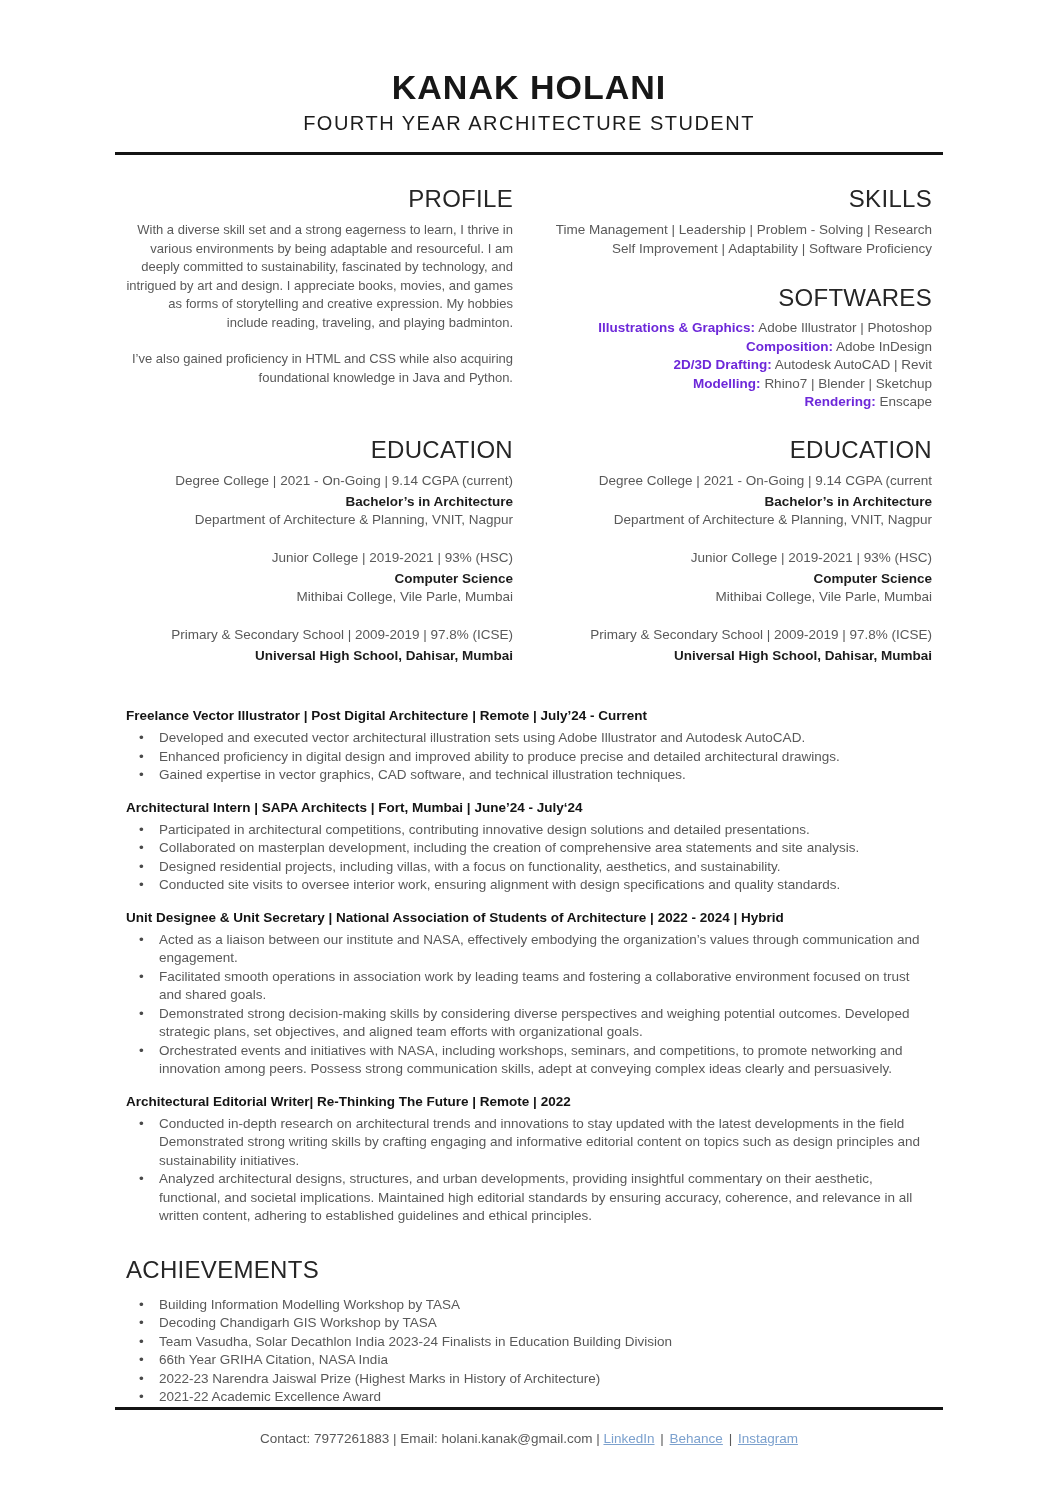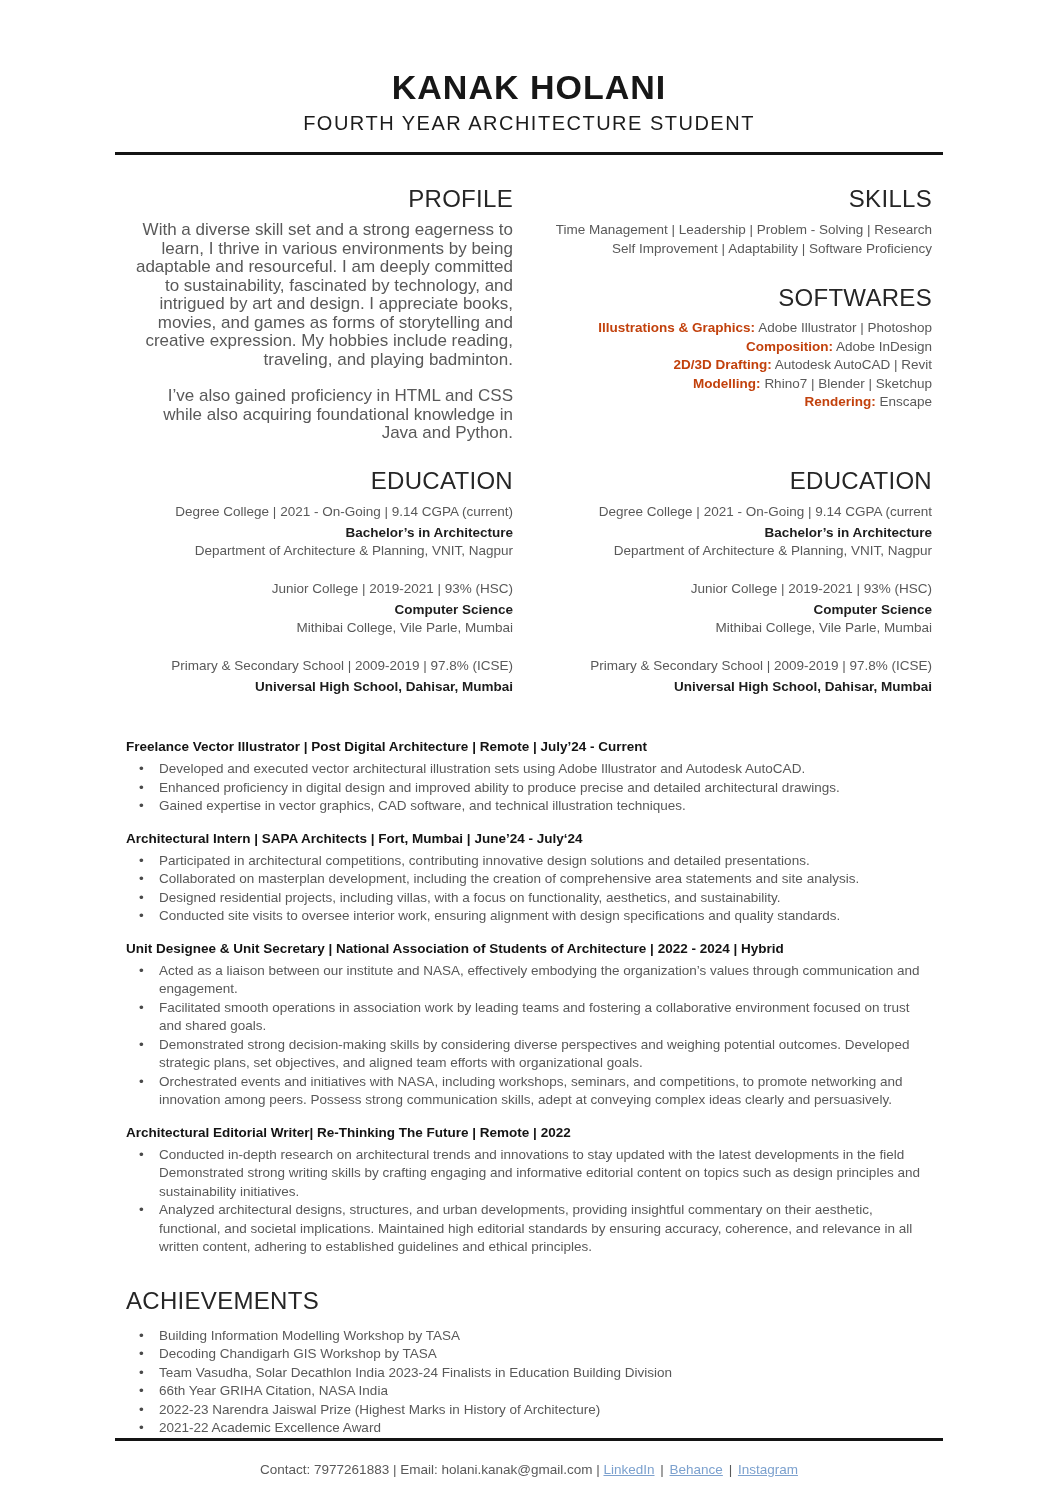--- a/index.html
+++ b/index.html
@@ -48,31 +48,31 @@
   }
   h2.sec {
     margin: 0;
     font-size: 24px;
     font-weight: 400;
     letter-spacing: 0.3px;
     color: #262626;
   }
   .body-text {
     margin: 8px 0 0;
-    font-size: 17px;
+    font-size: 13px;
     line-height: 18.5px;
     color: #595959;
   }
   .para2 { margin-top: 18px; }
   .skills-line { font-size: 13.5px; line-height: 18.5px; color: #595959; }
   .skills-lines { margin-top: 8px; }
   .softwares { margin-top: 26px; }
   .sw-rows { margin-top: 7px; }
   .sw-row { font-size: 13.5px; line-height: 18.5px; color: #595959; }
-  .sw-label { font-weight: 700; color: #c2410c; }
+  .sw-label { font-weight: 700; color: #6d28d9; }
   
   .edu-entries { margin-top: 8px; }
   .edu-entry + .edu-entry { margin-top: 19px; margin-left: 21px; }
   .edu-meta { font-size: 13.5px; line-height: 18.5px; color: #595959; }
   .edu-title { font-size: 13.5px; font-weight: 700; color: #1d1d1d; margin-top: 3px; line-height: 18px; }
   .edu-sub { font-size: 13.5px; line-height: 18.5px; color: #595959; }
   
   .experience { margin-top: 28px; }
   .job { margin-top: 14px; }
   .job-title { font-size: 13.5px; font-weight: 700; color: #141414; line-height: 18px; }

